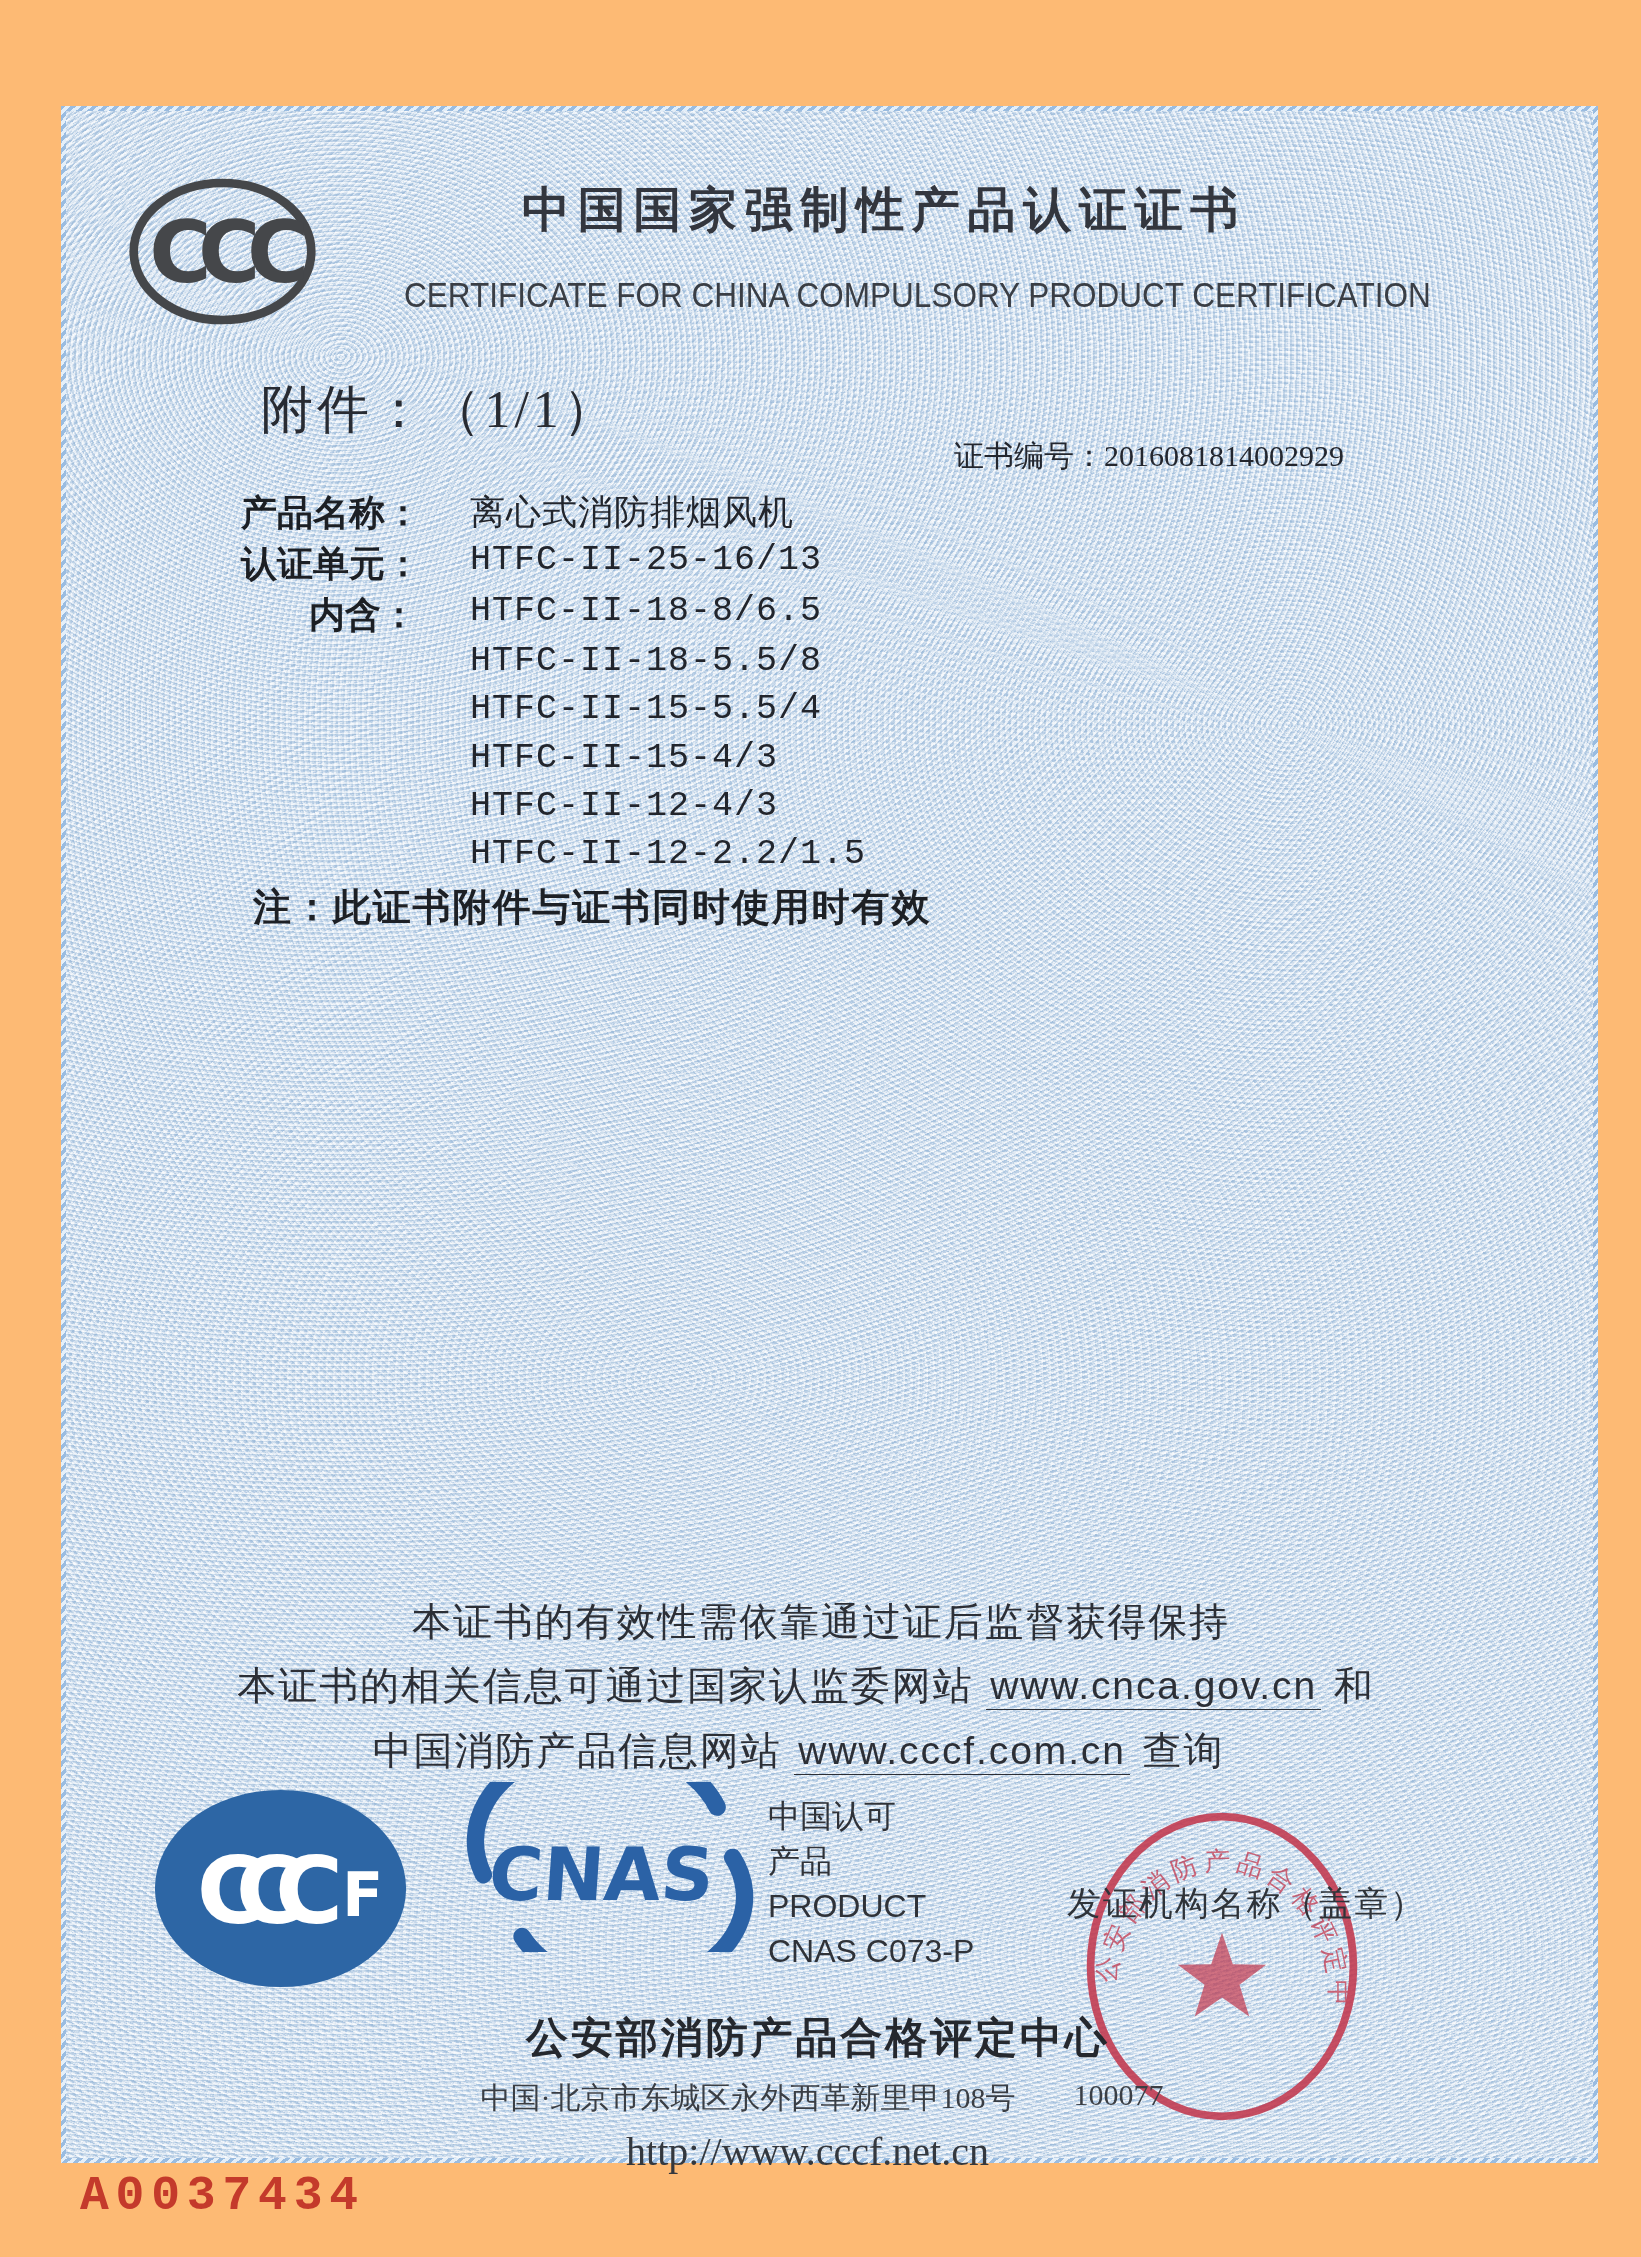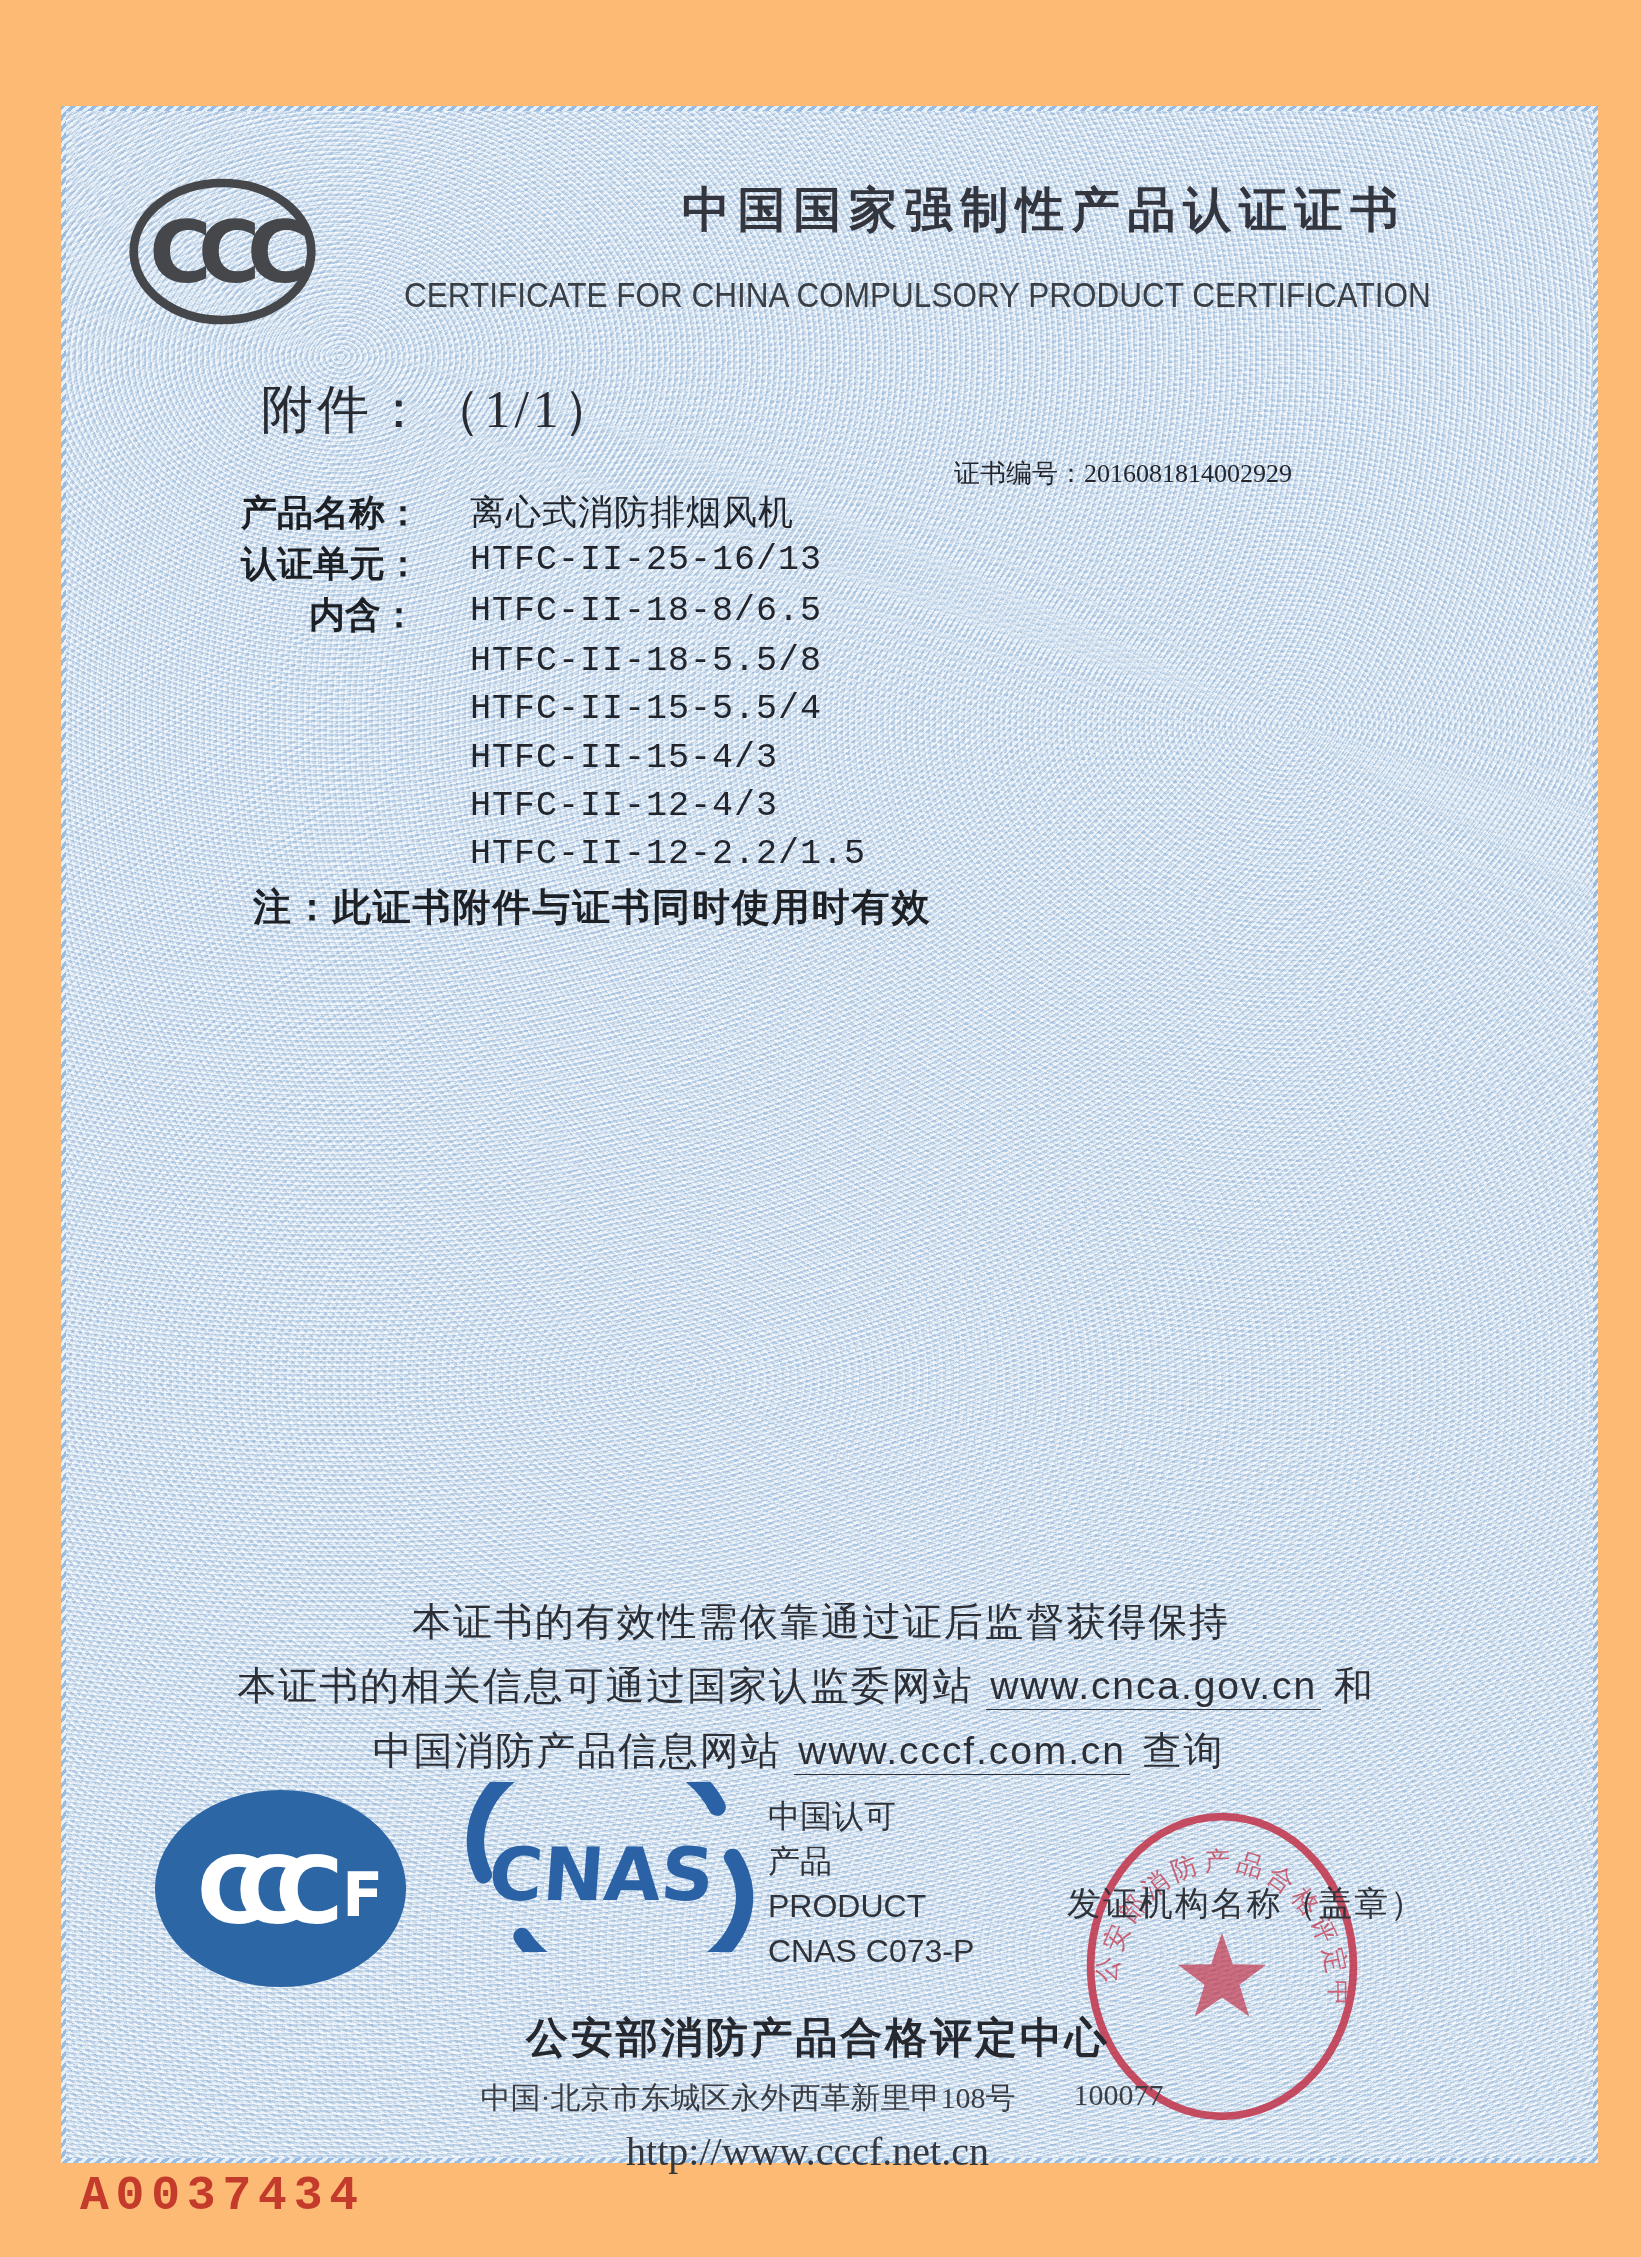--- a/index.html
+++ b/index.html
@@ -15,30 +15,30 @@
       repeating-radial-gradient(ellipse 869px 676px at 18% 12%, rgba(255,255,255,0) 0 1.9px, rgba(255,255,255,.50) 1.9px 3.9px, rgba(140,175,210,.30) 3.9px 5.8px),
       repeating-radial-gradient(ellipse 966px 772px at 80% 30%, rgba(255,255,255,0) 0 1.9px, rgba(255,255,255,.42) 1.9px 3.9px, rgba(140,175,210,.25) 3.9px 5.8px),
       repeating-radial-gradient(ellipse 1062px 869px at 40% 62%, rgba(255,255,255,0) 0 2.9px, rgba(255,255,255,.38) 2.9px 4.8px, rgba(140,175,210,.22) 4.8px 7.7px),
       repeating-radial-gradient(ellipse 869px 724px at 70% 90%, rgba(255,255,255,0) 0 1.9px, rgba(255,255,255,.38) 1.9px 4.8px, rgba(140,175,210,.22) 4.8px 6.8px);
     border:5.8px solid;
     border-image:repeating-linear-gradient(135deg,#9abce0 0 3.9px,#e4eff9 3.9px 7.7px) 6;
     box-sizing:border-box;
   }
   .abs{position:absolute;}
   .title-cn{
-    left:402px;top:178px;width:1004px;text-align:right;
+    left:382px;top:178px;width:1004px;text-align:center;
     font-size:48px;font-weight:600;letter-spacing:7.7px;color:#33363e;white-space:nowrap;
   }
   .title-en{
     left:348px;top:275px;width:1120px;text-align:center;
     font-family:"Liberation Sans","DejaVu Sans",sans-serif;
     font-size:35px;color:#3a3e45;transform:scaleX(.90);transform-origin:center;white-space:nowrap;
   }
   .attachment{left:261px;top:375px;font-size:52px;letter-spacing:3.9px;color:#282b32;}
-  .certno{left:954px;top:456px;font-size:26px;color:#23262e;white-space:nowrap;}
+  .certno{left:954px;top:436px;font-size:30px;color:#23262e;white-space:nowrap;}
   .field-label{
     left:241px;width:176px;text-align:right;
     font-family:Liberation Mono, monospace;
     font-size:36px;font-weight:bold;color:#1c1f24;white-space:nowrap;
   }
   .field-value{
     left:470px;font-family:"Liberation Mono","DejaVu Sans Mono",monospace;
     font-size:35px;color:#22252c;white-space:nowrap;letter-spacing:1px;
   }
   .note{

